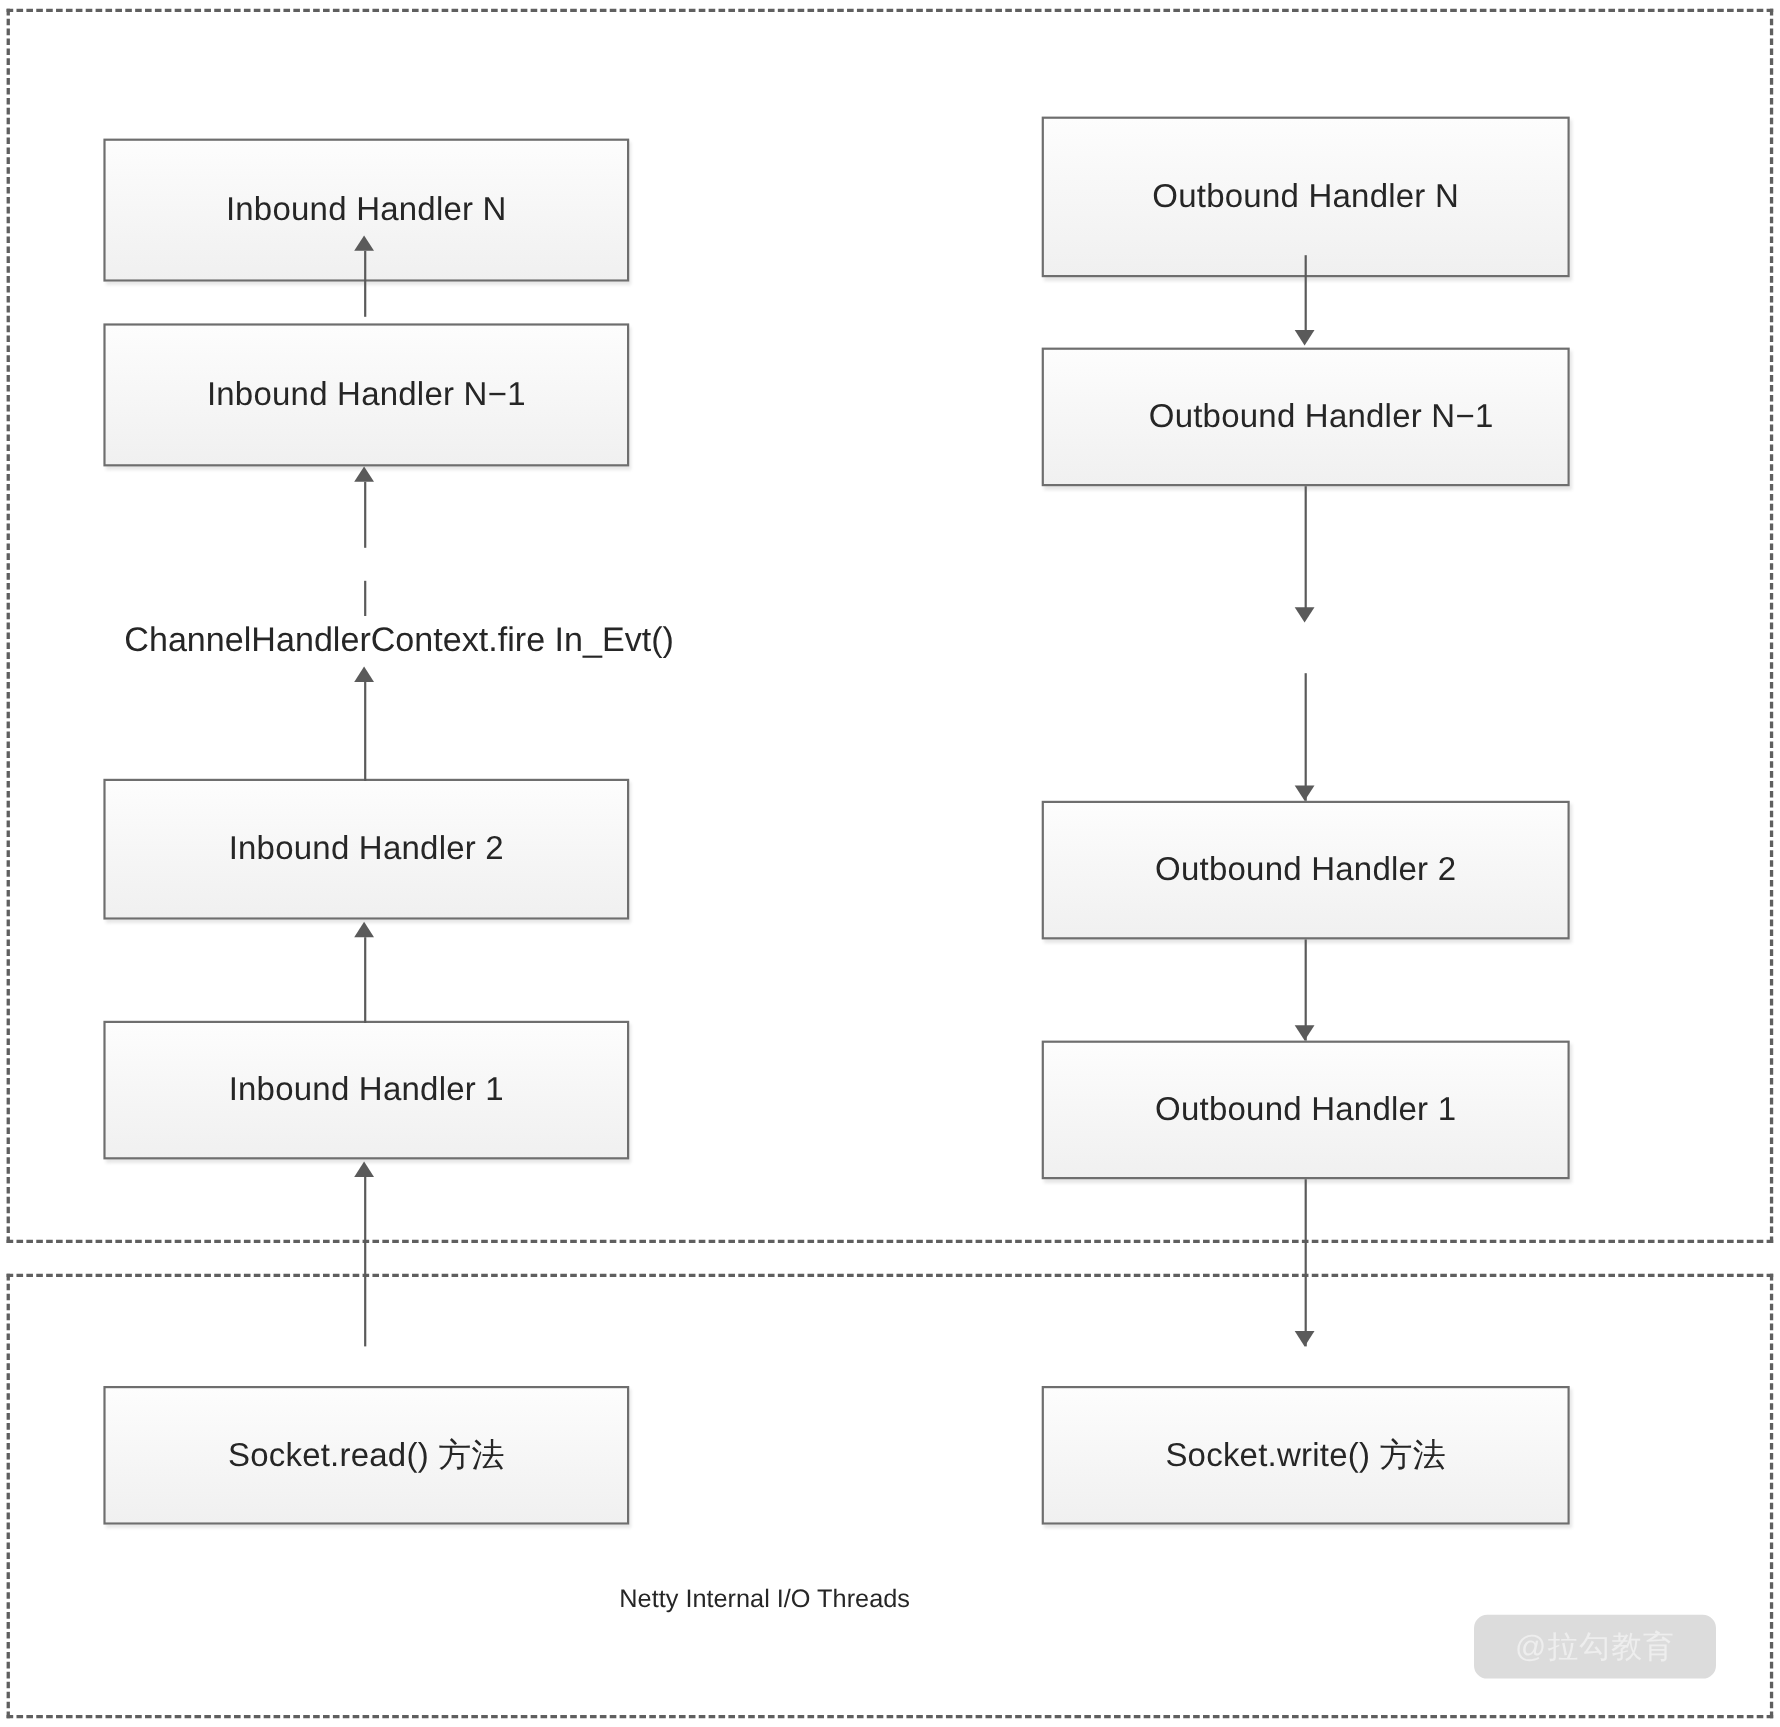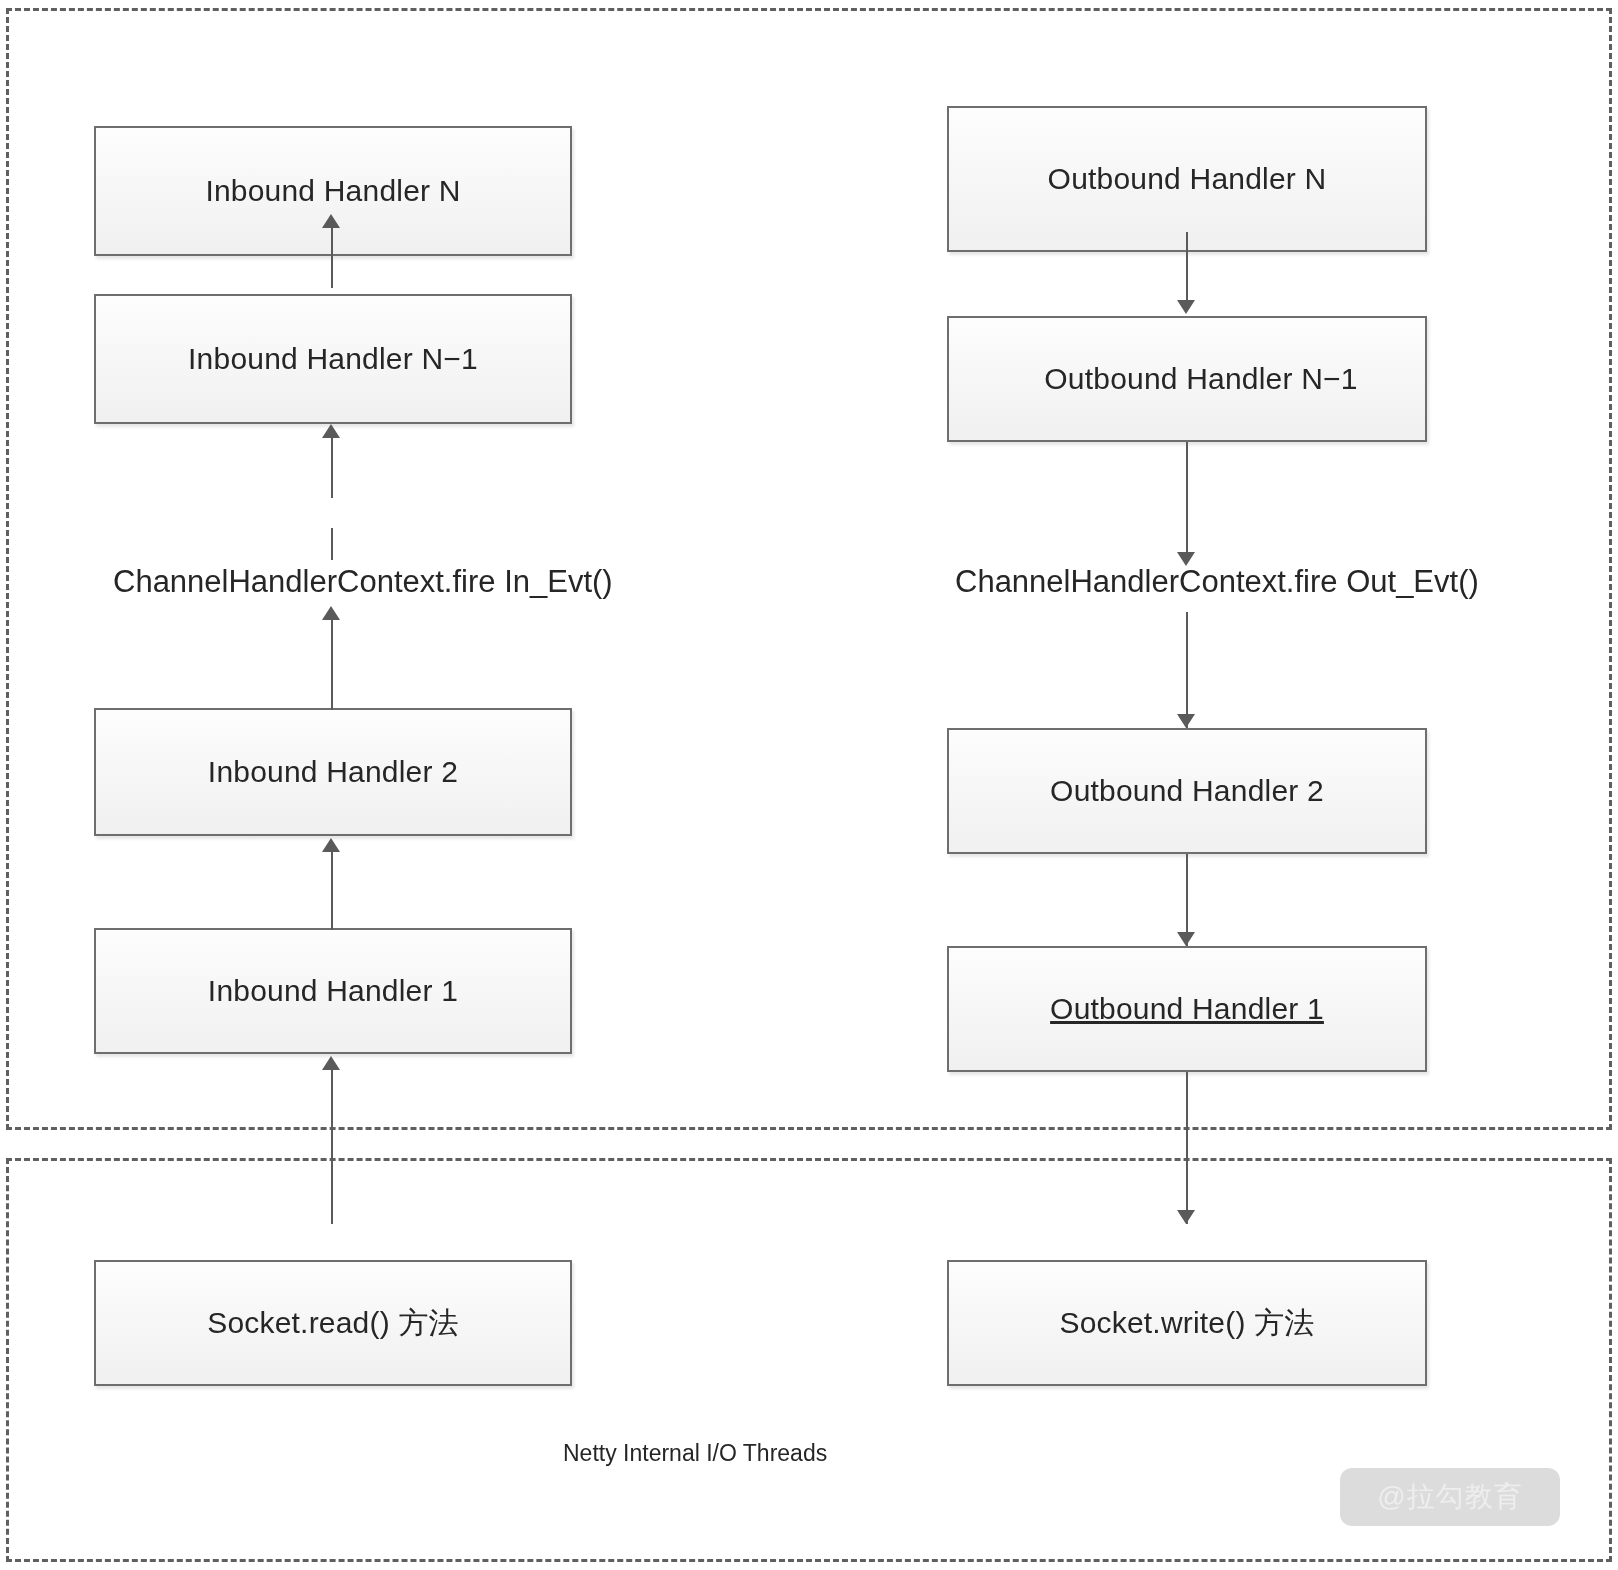--- a/index.html
+++ b/index.html
@@ -50,21 +50,21 @@
   .col-left  { left: 94px;  width: 478px; }
   .col-right { left: 947px; width: 480px; }
 
   .n-in-n    { top: 86px;   height: 130px; margin-top: 40px; }
   .n-in-n1   { top: 294px;  height: 130px; }
   .n-in-2    { top: 708px;  height: 128px; }
   .n-in-1    { top: 928px;  height: 126px; }
   .n-out-n   { top: 106px;  height: 146px; }
   .n-out-n1  { top: 316px;  height: 126px; padding-left: 28px; }
   .n-out-2   { top: 728px;  height: 126px; }
-  .n-out-1   { top: 946px;  height: 126px; text-decoration: underline; }
+  .n-out-1   { top: 946px;  height: 126px; }
   .n-sock    { top: 1260px; height: 126px; }
 
   
   .conn {
     position: absolute;
     width: 2px;
     background: #5a5a5a;
   }
   .arrow-head {
     position: absolute;
@@ -177,21 +177,20 @@
   <div class="arrow-head arrow-down" style="left:1177px; top:714px;"></div>
 
   <div class="conn" style="left:1186px; top:854px; height:92px;"></div>
   <div class="arrow-head arrow-down" style="left:1177px; top:932px;"></div>
 
   <div class="conn" style="left:1186px; top:1072px; height:152px;"></div>
   <div class="arrow-head arrow-down" style="left:1177px; top:1210px;"></div>
 
   <div class="edge-label" style="left:113px; top:564px;">ChannelHandlerContext.fire In_Evt()</div>
 
-  <div class="edge-label" style="left:955px; top:564px;">ChannelHandlerContext.fire Out_Evt()</div>
 
   <div class="caption" style="left:535px; top:1440px;">Netty Internal I/O Threads</div>
 
   <div id="watermark">
     <span>@拉勾教育</span>
   </div>
 
 </div>
 
 </body></html>

